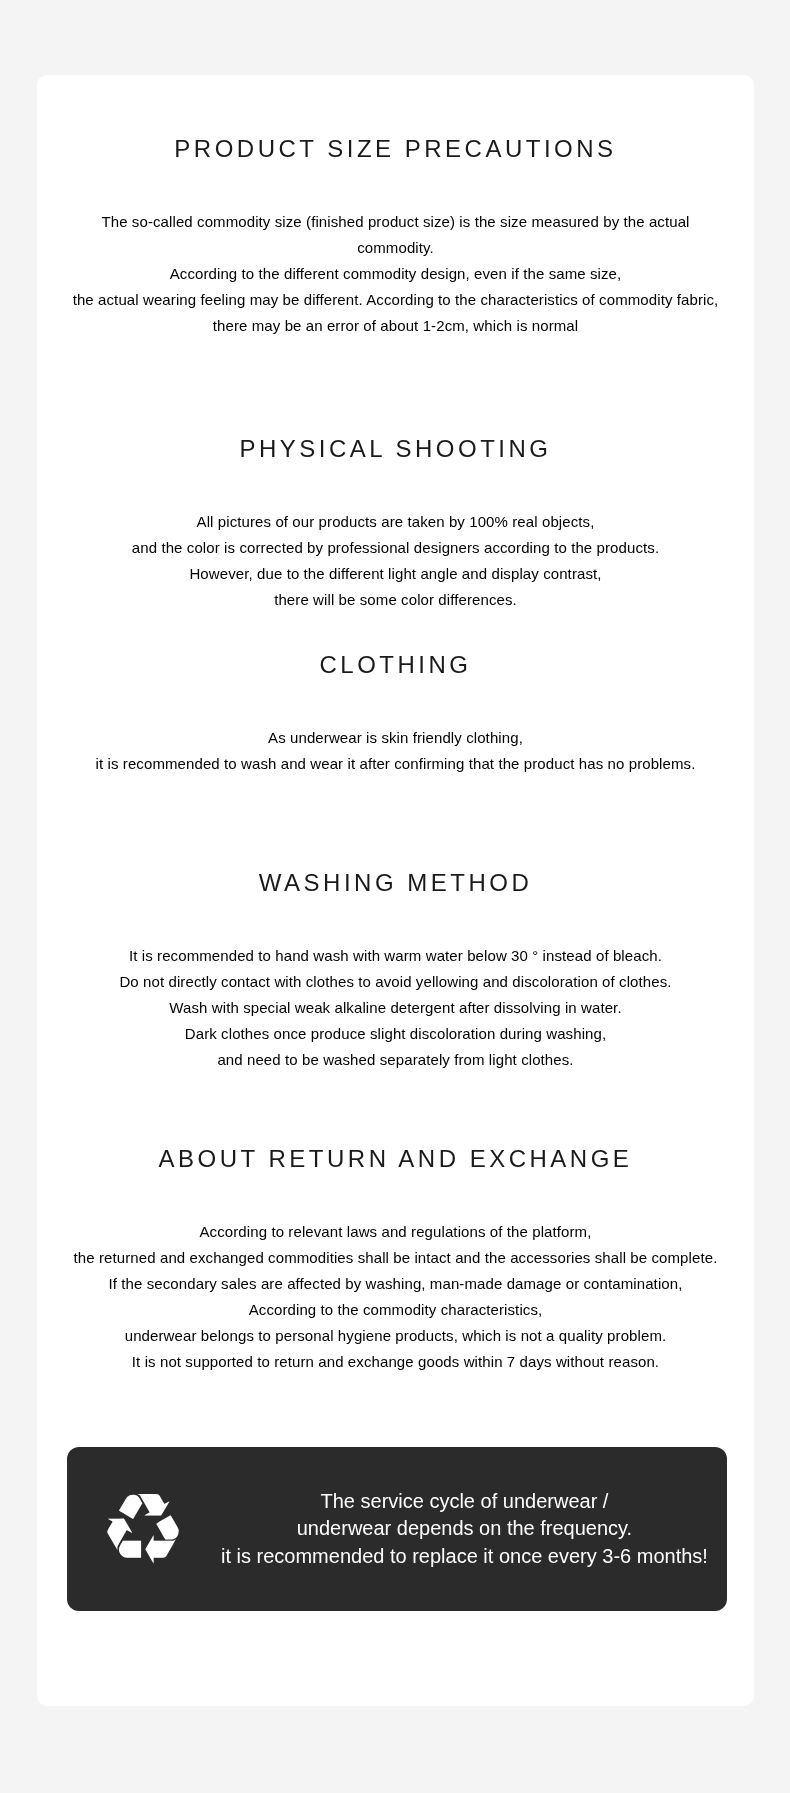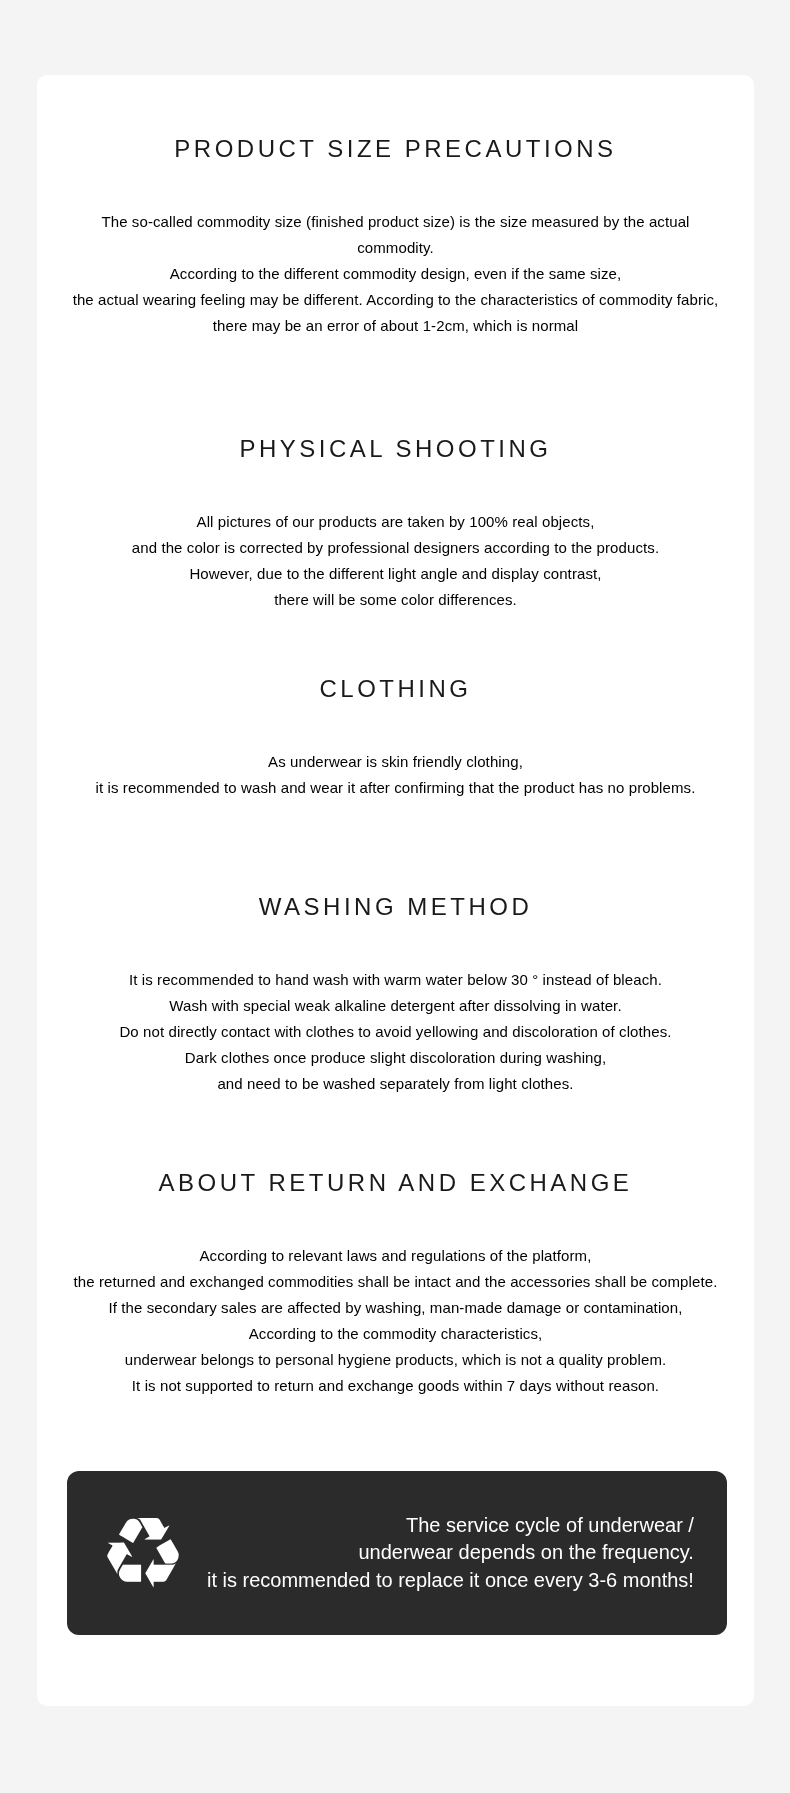--- a/index.html
+++ b/index.html
@@ -35,21 +35,21 @@
   .section-body {
     margin: 0;
     font-size: 15px;
     line-height: 26px;
     color: #000000;
     text-align: center;
     letter-spacing: 0.1px;
   }
   .section-body .line { display: block; }
   .sec-2 { margin-top: 94px; }
-  .sec-3 { margin-top: 60px; }
+  .sec-3 { margin-top: 36px; }
   .sec-4 { margin-top: 90px; }
   .sec-5 { margin-top: 70px; }
   .notice {
     margin: 72px 0 0 2px;
     width: 660px;
     height: 164px;
     background: #2b2b2b;
     border-radius: 12px;
     display: flex;
     align-items: center;
@@ -58,25 +58,25 @@
   .notice-icon {
     flex: 0 0 auto;
     width: 112px;
     text-align: center;
     font-size: 98px;
     line-height: 1;
     color: #ffffff;
     font-family: "DejaVu Sans", sans-serif;
   }
   .notice-text {
-    margin-left: 8px;
+    margin-left: 22px;
     font-size: 20px;
     line-height: 27.5px;
     color: #ffffff;
-    text-align: right;
+    text-align: center;
   }
   .notice-text .line { display: block; }
 </style>
 </head>
 <body>
 
 <div class="card">
 
   <div class="section sec-1">
     <h2 class="section-title">PRODUCT SIZE PRECAUTIONS</h2>
@@ -103,22 +103,22 @@
     <p class="section-body">
       <span class="line">As underwear is skin friendly clothing,</span>
       <span class="line">it is recommended to wash and wear it after confirming that the product has no problems.</span>
     </p>
   </div>
 
   <div class="section sec-4">
     <h2 class="section-title">WASHING METHOD</h2>
     <p class="section-body">
       <span class="line">It is recommended to hand wash with warm water below 30 ° instead of bleach.</span>
+      <span class="line">Do not directly contact with clothes to avoid yellowing and discoloration of clothes.</span>
       <span class="line">Wash with special weak alkaline detergent after dissolving in water.</span>
-      <span class="line">Do not directly contact with clothes to avoid yellowing and discoloration of clothes.</span>
       <span class="line">Dark clothes once produce slight discoloration during washing,</span>
       <span class="line">and need to be washed separately from light clothes.</span>
     </p>
   </div>
 
   <div class="section sec-5">
     <h2 class="section-title">ABOUT RETURN AND EXCHANGE</h2>
     <p class="section-body">
       <span class="line">According to relevant laws and regulations of the platform,</span>
       <span class="line">the returned and exchanged commodities shall be intact and the accessories shall be complete.</span>

